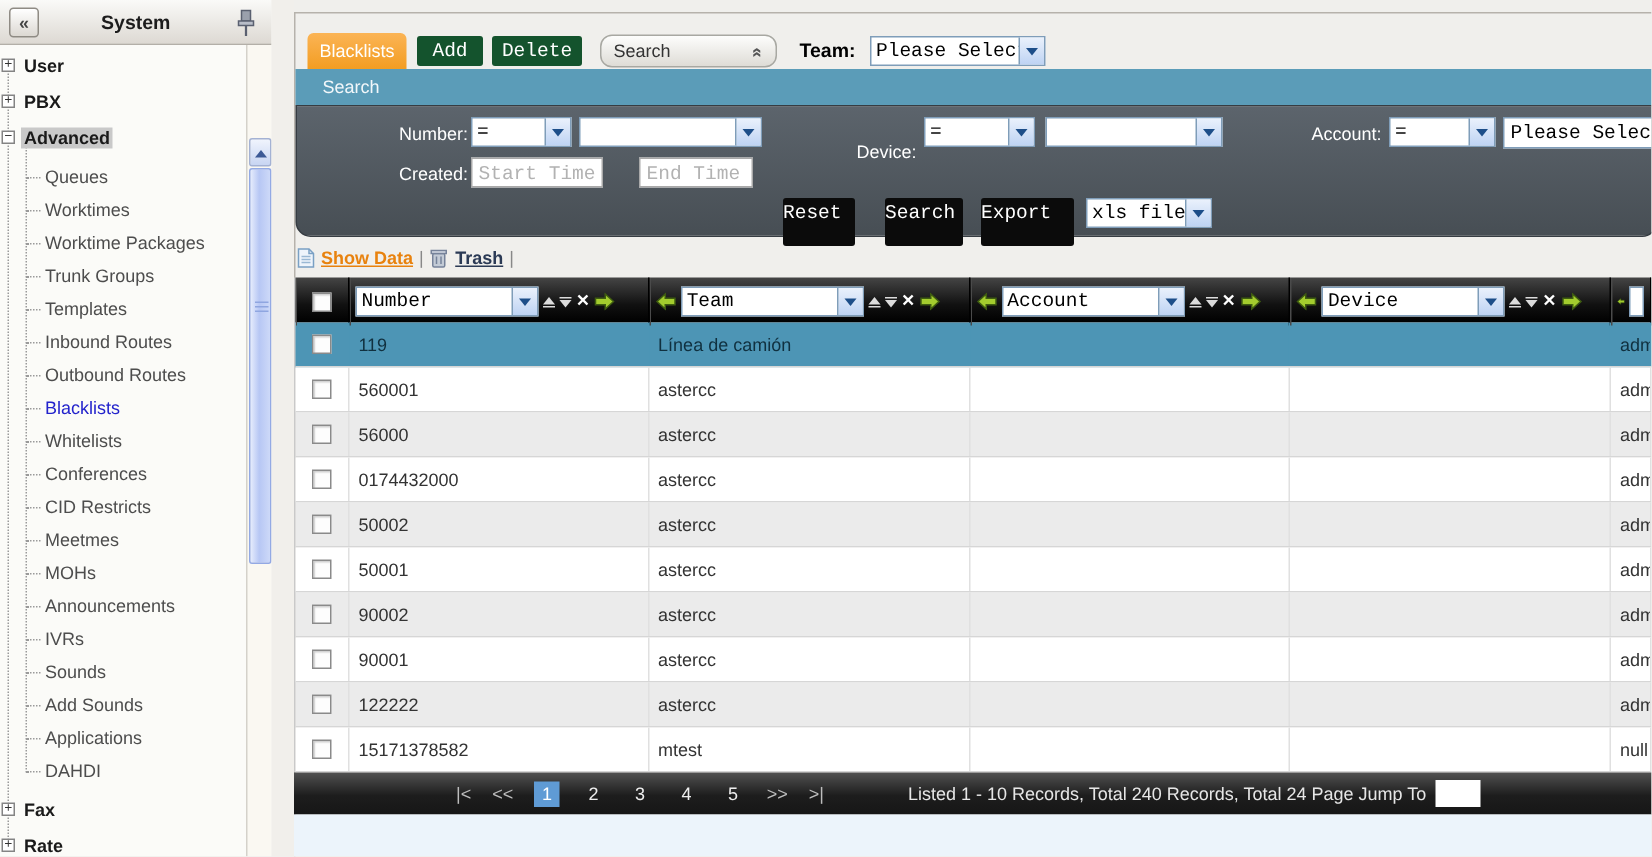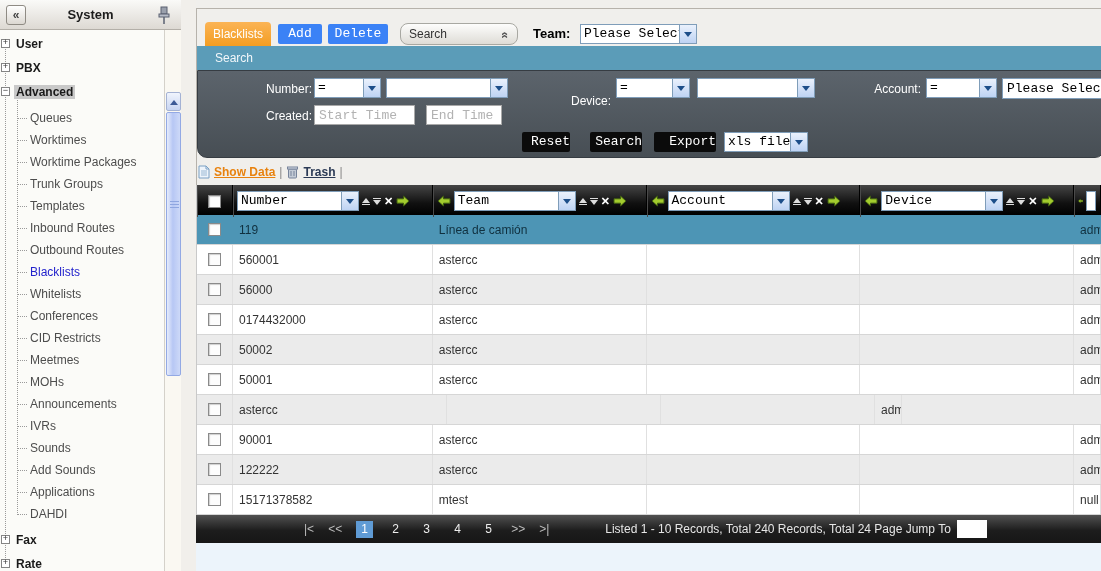--- a/index.html
+++ b/index.html
@@ -42,21 +42,21 @@
   #sb-grip::after { content:""; position:absolute; left:0; top:2px; width:9px; border-top:1px solid #8fa6e0; }
   #splitter { position:absolute; left:181px; top:0; width:15px; height:571px; background:#f1efeb; }
 
   
   #main { position:absolute; left:196px; top:0; width:905px; height:571px; }
   #panel-edge { position:absolute; left:0; top:8px; right:-2px; bottom:0; border-top:1px solid #b6b2ab; border-left:1px solid #b6b2ab; }
 
   
   #tab-active { position:absolute; left:9px; top:22px; width:66px; height:24px; border-radius:4px 4px 0 0;
     background:linear-gradient(#fbb455,#f39d22); color:#fff; text-align:center; line-height:24px; cursor:pointer; }
-  .btn-black { position:absolute; top:24px; height:20px; background:#3b82f6; color:#fff; border-radius:2px;
+  .btn-black { position:absolute; top:24px; height:20px; background:#14532d; color:#fff; border-radius:2px;
     font-family:"Liberation Mono","DejaVu Sans Mono",monospace; font-size:13px; text-align:center; line-height:20px; cursor:pointer; }
   #btn-add { left:82px; width:44px; }
   #btn-delete { left:132px; width:60px; }
   #search-toggle { position:absolute; left:204px; top:23px; width:118px; height:22px; border:1px solid #a8a8a2;
     border-radius:8px; background:linear-gradient(#fdfdfc,#dedcd6); color:#333; line-height:20px; padding:0 8px; cursor:pointer; }
   #search-toggle .chev { float:right; color:#555; font-weight:bold; display:inline-block; transform:rotate(90deg); margin-top:1px; }
   #team-label { position:absolute; left:337px; top:24px; height:20px; line-height:20px; font-weight:bold; color:#000000; font-size:13px; }
   #team-select { position:absolute; left:384px; top:24px; }
 
   
@@ -70,22 +70,22 @@
   #teal-bar { position:absolute; left:1px; top:46px; right:-2px; height:24px; background:#5b9cb8; }
   #teal-bar span { color:#f2f7fa; line-height:24px; padding-left:18px; }
   #form-panel { position:absolute; left:1px; top:70px; right:-4px; height:88px;
     background:linear-gradient(#5c646c,#474e54); border:1px solid #363c42; border-radius:0 0 10px 10px; }
   .f-label { position:absolute; height:21px; line-height:21px; color:#fff; text-align:right; }
   .inp { position:absolute; height:20px; background:#fff; border:1px solid #a9a9a9;
     font-family:"Liberation Mono","DejaVu Sans Mono",monospace; font-size:13px; color:#222; padding:0 4px; }
   .inp::placeholder { color:#b2b2b2; }
   #acc-val { position:absolute; left:804px; top:7px; width:110px; height:21px; background:#fff; border:1px solid #7f9db9;
     font-family:"Liberation Mono","DejaVu Sans Mono",monospace; font-size:13px; line-height:19px; padding:0 4px; white-space:nowrap; }
-  .fbtn { position:absolute; top:61px; height:20px; background:#0b0b0b; color:#fff; border-radius:2px;
-    font-family:"Liberation Mono","DejaVu Sans Mono",monospace; font-size:13px; text-align:right; line-height:20px; cursor:pointer; }
+  .fbtn { position:absolute; top:61px; height:32px; background:#0b0b0b; color:#fff; border-radius:2px;
+    font-family:"Liberation Mono","DejaVu Sans Mono",monospace; font-size:13px; text-align:left; line-height:20px; cursor:pointer; }
 
   
   #links-row { position:absolute; left:2px; top:162px; height:20px; display:flex; align-items:center; gap:4px; }
   #show-data { color:#e8820e; font-weight:bold; text-decoration:underline; cursor:pointer; }
   #trash-link { color:#2b3a55; font-weight:bold; text-decoration:underline; cursor:pointer; }
   .lsep { color:#888; }
 
   
   #grid { position:absolute; left:0; top:185px; width:905px; border-left:1px solid #c9c9c9; }
   #grid-header { display:flex; height:30px; background:linear-gradient(#454545,#111 60%,#000); }
@@ -286,21 +286,21 @@
       <div class="f-label" style="left:640px;top:8px;width:83px">Account:</div>
       <span class="sel" style="position:absolute;left:728px;top:7px;width:71px">
         <span class="sel-t">=</span>
         <span class="sel-b">
             <i></i>
           </span>
       </span>
       <div id="acc-val">Please Select</div>
 
       <div class="f-label" style="left:40px;top:35px;width:74px">Created:</div>
-      <input class="inp" style="left: 116px; top: 34px; width: 101px;" placeholder="Start Time">
+      <input class="inp" style="left: 116px; top: 34px; width: 88px;" placeholder="Start Time">
       <input class="inp" style="left: 228px; top: 34px; width: 76px;" placeholder="End Time">
 
       <div class="fbtn" style="left:324px;width:48px">Reset</div>
       <div class="fbtn" style="left:392px;width:52px">Search</div>
       <div class="fbtn" style="left:456px;width:62px">Export</div>
       <span class="sel" style="position:absolute;left:526px;top:61px;width:84px">
         <span class="sel-t">xls file</span>
         <span class="sel-b">
             <i></i>
           </span>
@@ -486,20 +486,21 @@
             <div class="gc c1">50001</div>
             <div class="gc c2">astercc</div>
             <div class="gc c3"></div>
             <div class="gc c4"></div>
             <div class="gc c5">adm</div>
           </div>
           <div class="grow alt">
             <div class="gc c0">
               <span class="cb"></span>
             </div>
+            <div class="gc c1">90002</div>
             <div class="gc c2">astercc</div>
             <div class="gc c3"></div>
             <div class="gc c4"></div>
             <div class="gc c5">adm</div>
           </div>
           <div class="grow">
             <div class="gc c0">
               <span class="cb"></span>
             </div>
             <div class="gc c1">90001</div>

